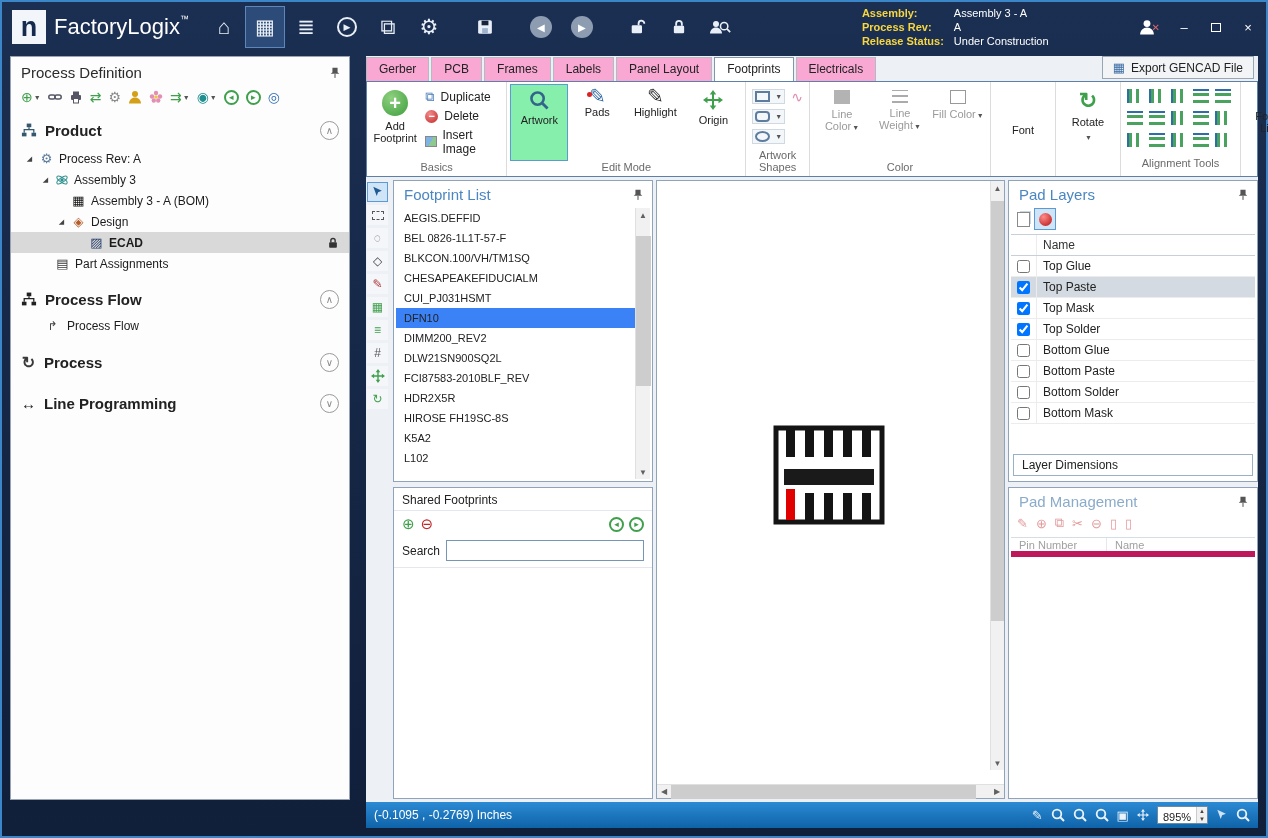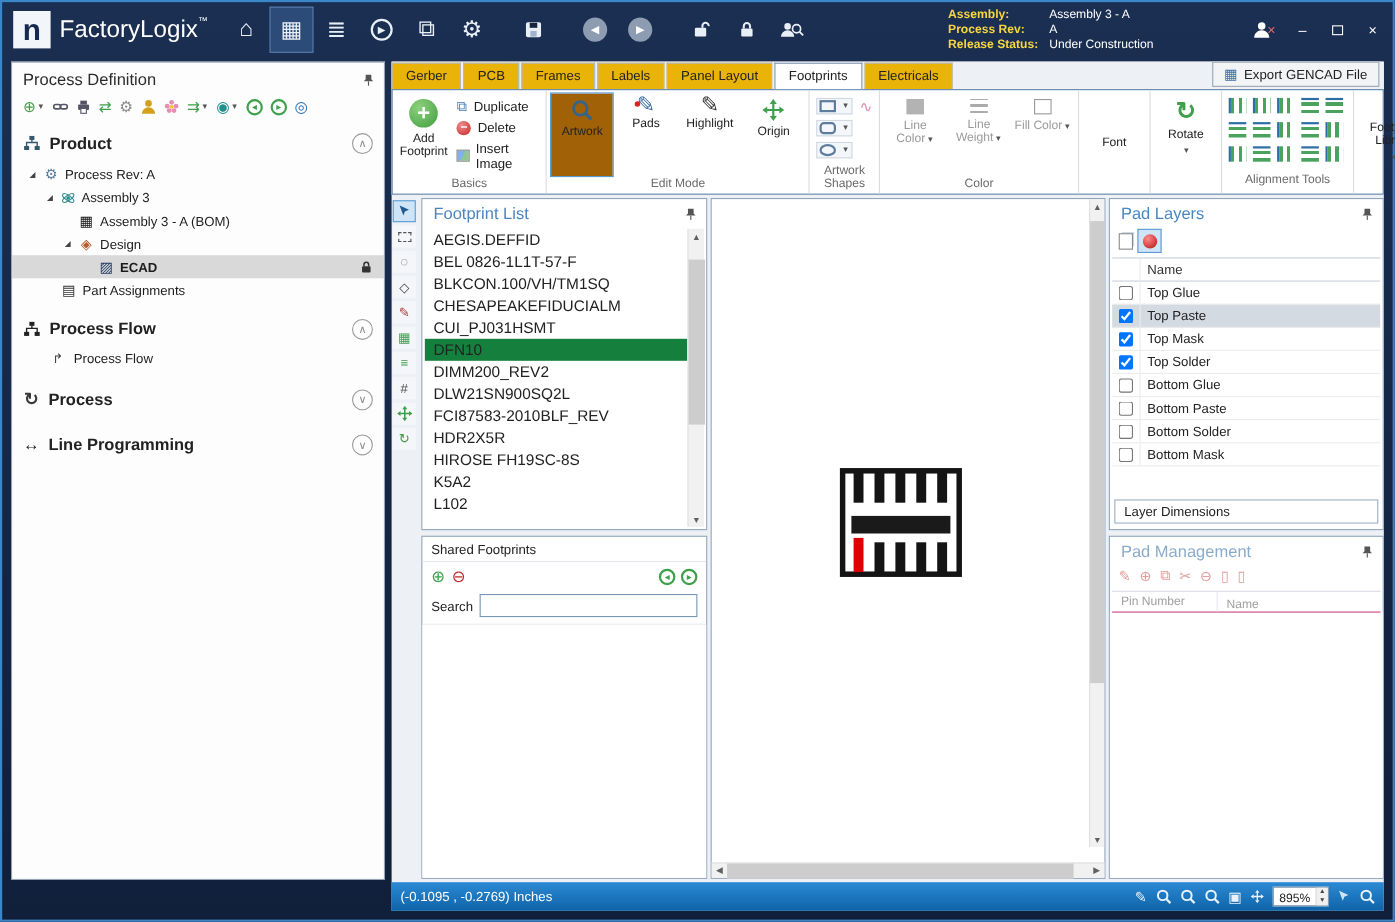--- a/index.html
+++ b/index.html
@@ -21,21 +21,21 @@
   .nav-circle{width:22px;height:22px;border-radius:50%;background:#8d9cb1;color:#fff;font-size:10px;display:flex;align-items:center;justify-content:center}
   .circ-outline{width:20px;height:20px;border-radius:50%;border:2px solid #e9eff7;font-size:9px;display:flex;align-items:center;justify-content:center}
   .info-block{margin-left:auto;display:grid;grid-template-columns:auto auto;column-gap:10px;font-size:11px;line-height:14px;margin-right:90px}
   .info-label{color:#f7d63f;font-weight:bold;text-align:left}
   .info-value{color:#fff}
   .win-right{display:flex;align-items:center;gap:16px}
   .win-btn{color:#fff;font-size:13px;width:16px;text-align:center;cursor:pointer}
   .max-box{width:10px;height:9px;border:1.5px solid #fff;display:inline-block}
 
   
-  .body{flex:1;display:flex;gap:6px;padding:4px 8px 8px 8px;min-height:0}
+  .body{flex:1;display:flex;gap:16px;padding:4px 8px 8px 8px;min-height:0}
   .left-panel{width:340px;background:#fdfdfd;border:1px solid #98a4b4;display:flex;flex-direction:column;margin-bottom:28px}
   .lp-header{display:flex;align-items:center;padding:7px 8px 4px 10px}
   .lp-title{font-size:15px;color:#2b2b2b;flex:1}
   .pin-btn{color:#555;cursor:pointer}
   .lp-toolbar{display:flex;align-items:center;gap:7px;padding:4px 8px 6px 10px}
   .lp-tool{display:flex;align-items:center;font-size:14px;color:#444;cursor:pointer}
   .caret{font-size:7px;color:#555;margin-left:1px}
   .g-green{color:#3fa04c}.g-teal{color:#1f8f8f}.g-blue{color:#2f6fb5}.g-gray{color:#8a8a8a}.g-yellow{color:#d4a017}.g-pink{color:#e38fb4}
   .section{display:flex;align-items:center;gap:8px;padding:6px 10px;margin-top:10px}
   .section-label{font-size:15px;font-weight:bold;color:#222;flex:1}
@@ -47,32 +47,32 @@
   .ti{font-size:13px;width:15px;text-align:center}
   .lvl1{padding-left:14px}.lvl2{padding-left:30px}.lvl3{padding-left:46px}.lvl4{padding-left:78px}
   .tree-row.selected{background:#d9d9d9}
   .tree-row.selected .tl{font-weight:bold}
   .tree-row .lock-right{margin-left:auto;margin-right:10px;color:#333}
   .child-row{display:flex;align-items:center;gap:7px;height:22px;padding-left:34px;font-size:12px;color:#1c1c1c}
 
   
   .main{flex:1;display:flex;flex-direction:column;min-width:0;background:#edf1f6}
   .tabs-row{display:flex;align-items:flex-end;height:25px;background:#edf1f6;padding-right:4px}
-  .tab{padding:4px 12px 5px 12px;font-size:12px;background:#eab308;border:1px solid #b3bac2;border-bottom:none;color:#222;margin-right:2px;cursor:pointer;white-space:nowrap}
+  .tab{padding:4px 12px 5px 12px;font-size:12px;background:#f9a8d4;border:1px solid #b3bac2;border-bottom:none;color:#222;margin-right:2px;cursor:pointer;white-space:nowrap}
   .tab.active{background:#fff;border-color:#8096ad;position:relative;z-index:2}
   .export-btn{margin-left:auto;display:flex;align-items:center;gap:6px;background:#f2f4f6;border:1px solid #9aa6b4;padding:3px 10px;font-size:12px;cursor:pointer;margin-bottom:2px}
   .export-ic{color:#3f6fa5;font-size:13px}
 
   
   .ribbon{border:1px solid #5d80a8;background:#fff;height:96px;display:flex;flex:none}
   .rb-group{display:flex;flex-direction:column;border-right:1px solid #dcdcdc;padding:3px 4px 1px 4px}
   .rb-body{flex:1;display:flex;align-items:stretch;gap:2px}
   .rb-caption{font-size:11px;color:#6a6a6a;text-align:center;padding:1px 2px 2px 2px}
   .rb-big{width:56px;display:flex;flex-direction:column;align-items:center;justify-content:flex-start;gap:4px;padding:5px 2px 2px 2px;font-size:11px;text-align:center;color:#222;cursor:pointer;line-height:12px}
-  .rb-big.active{background:#a16207;outline:1px solid #5a9bd5}
+  .rb-big.active{background:#86efac;outline:1px solid #5a9bd5}
   .rb-big.disabled{color:#9a9a9a;cursor:default}
   .icon-circle{width:26px;height:26px;border-radius:50%;display:flex;align-items:center;justify-content:center;color:#fff;font-size:20px;font-weight:bold}
   .icon-circle.green{background:radial-gradient(circle at 35% 30%,#8ed07e,#3f9e3f)}
   .icon-circle.red{background:radial-gradient(circle at 35% 30%,#f08a8a,#c42727)}
   .icon-circle.sm{width:13px;height:13px;font-size:11px}
   .rb-smalls{display:flex;flex-direction:column;justify-content:space-around;padding:2px 4px}
   .rb-small{display:flex;align-items:center;gap:6px;font-size:12px;color:#222;cursor:pointer}
   .gi{font-size:13px}
   .img-ic{width:13px;height:11px;background:linear-gradient(120deg,#7fb2e5 50%,#8fc98f 50%);border:1px solid #888;display:inline-block}
   .pads-ic{position:relative;font-size:20px;color:#3a6ea5}
@@ -101,22 +101,22 @@
   .tool.active{background:#cfe4f7;border-color:#5a9bd5;color:#205a92}
   .marquee{width:12px;height:9px;border:1px dashed #555;display:inline-block}
   .list-col{width:260px;display:flex;flex-direction:column;gap:5px;flex:none;min-height:0}
   .panel{background:#fff;border:1px solid #8fa3bb;display:flex;flex-direction:column}
   .panel-header{display:flex;align-items:center;padding:5px 8px 3px 10px}
   .panel-title{font-size:15px;color:#4a86c2;flex:1}
   .panel-title.dim{color:#8aabca}
   .fp-panel{height:302px}
   .fp-list-wrap{flex:1;display:flex;min-height:0;margin:2px 2px 2px 2px}
   .fp-list{flex:1;overflow:hidden}
-  .fp-item{height:20px;line-height:20px;padding-left:8px;font-size:14px;white-space:nowrap;cursor:pointer}
-  .fp-item.selected{background:#15803d}
+  .fp-item{height:20px;line-height:20px;padding-left:8px;font-size:11px;white-space:nowrap;cursor:pointer}
+  .fp-item.selected{background:#3b82f6}
   .sb-v{width:15px;background:#f1f1f1;border-left:1px solid #e0e0e0;display:flex;flex-direction:column;align-items:center;flex:none}
   .sb-btn{height:14px;width:15px;font-size:8px;color:#606060;display:flex;align-items:center;justify-content:center;cursor:pointer}
   .sb-track{flex:1;width:15px;display:flex;flex-direction:column;align-items:center}
   .sb-thumb{width:15px;background:#cdcdcd;cursor:pointer}
   .shared-panel{flex:1;min-height:0}
   .shared-title-row{padding:5px 8px 3px 8px;font-size:12px;color:#222;border-bottom:1px solid #e4e8ee}
   .shared-icons{display:flex;align-items:center;gap:6px;padding:4px 8px}
   .circ-sm{width:15px;height:15px;border-radius:50%;display:flex;align-items:center;justify-content:center;font-size:9px;cursor:pointer}
   .circ-sm.green{border:2px solid #3fa04c;color:#3fa04c}
   .glyph-add{color:#3fa04c;font-size:15px;cursor:pointer}
@@ -144,21 +144,21 @@
   .pl-row{display:flex;align-items:center;height:21px;border-bottom:1px solid #ececec;font-size:12px}
   .pl-row.header{color:#333;border-bottom:1px solid #c9cfd7}
   .pl-check-cell{width:26px;display:flex;align-items:center;justify-content:center;border-right:1px solid #ececec;height:100%}
   .pl-row input{width:13px;height:13px;cursor:pointer}
   .pl-name{padding-left:6px}
   .pl-row.hl{background:#d4dae1}
   .layer-dims{margin:7px 4px 5px 4px;border:1px solid #9ab0c6;background:#fff;padding:3px 8px;font-size:12px;cursor:pointer}
   .pm-panel{flex:1;min-height:0}
   .pm-icons{display:flex;align-items:center;gap:8px;padding:2px 8px 6px 8px;font-size:13px;color:#e39b9b}
   .pm-icons span{cursor:default}
-  .pm-head{display:flex;border-top:1px solid #d7dde4;border-bottom:1px solid #be185d;margin:0 2px;height:20px;align-items:flex-end;font-size:11px;color:#a0a0a0}
+  .pm-head{display:flex;border-top:1px solid #d7dde4;border-bottom:6px solid #be185d;margin:0 2px;height:20px;align-items:center;font-size:11px;color:#a0a0a0}
   .pm-col1{width:96px;padding-left:8px;border-right:1px solid #e4e8ee;height:100%;display:flex;align-items:center}
   .pm-col2{padding-left:8px}
   .pm-body{flex:1;background:#fff}
 
   
   .status-bar{height:26px;margin-top:3px;background:linear-gradient(#2b8ad4,#0f63a8);display:flex;align-items:center;color:#fff;padding:0 8px;gap:8px;flex:none}
   .coords{font-size:12px}
   .status-right{margin-left:auto;display:flex;align-items:center;gap:8px}
   .st-ic{color:#eaf3fb;font-size:13px;display:flex;align-items:center;cursor:pointer}
   .zoom-box{background:#fff;border:1px solid #6b8aa8;display:flex;align-items:flex-end;height:18px}

